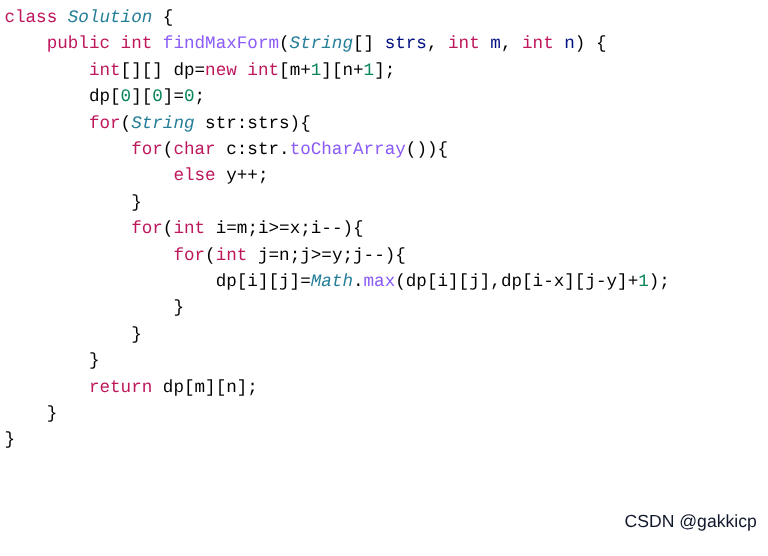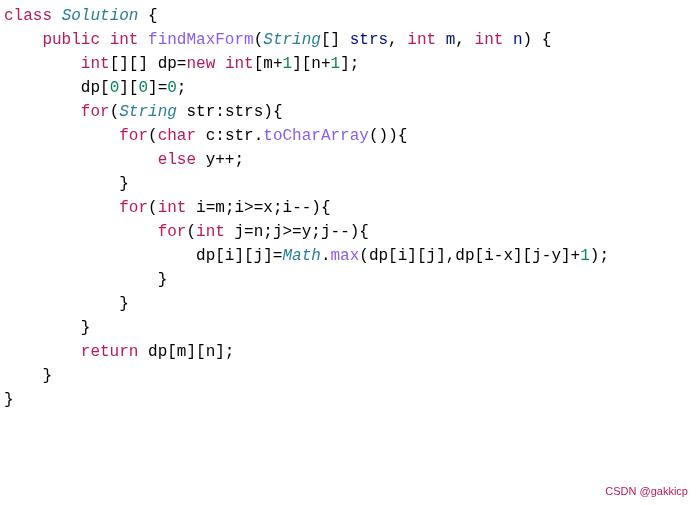--- a/index.html
+++ b/index.html
@@ -26,25 +26,25 @@
   }
   .kw { color: #be185d; }
   .cls { color: #267f99; font-style: italic; }
   .fn { color: #8b5cf6; text-align: right; }
   .num { color: #098658; }
   .str { color: #a31515; }
   .var { color: #000000; text-align: right; }
   .param { color: #001080; }
   .watermark {
     position: absolute;
-    bottom: 6px;
+    bottom: 18px;
     right: 10px;
-    color: #be185d;
+    color: #0f172a;
     font-family: sans-serif;
-    font-size: 11px;
+    font-size: 16px;
   }
 </style>
 </head>
 <body>
 
 <div class="code-container">
 
 <div class="line"><span class="kw">class</span> <span class="cls">Solution</span><span> {</span></div>
 
 <div class="line"><span>    </span><span class="kw">public</span><span> </span><span class="kw">int</span><span> </span><span class="fn">findMaxForm</span><span>(</span><span class="cls">String</span><span>[] </span><span class="param">strs</span><span>, </span><span class="kw">int</span><span> </span><span class="param">m</span><span>, </span><span class="kw">int</span><span> </span><span class="param">n</span><span>) {</span></div>

